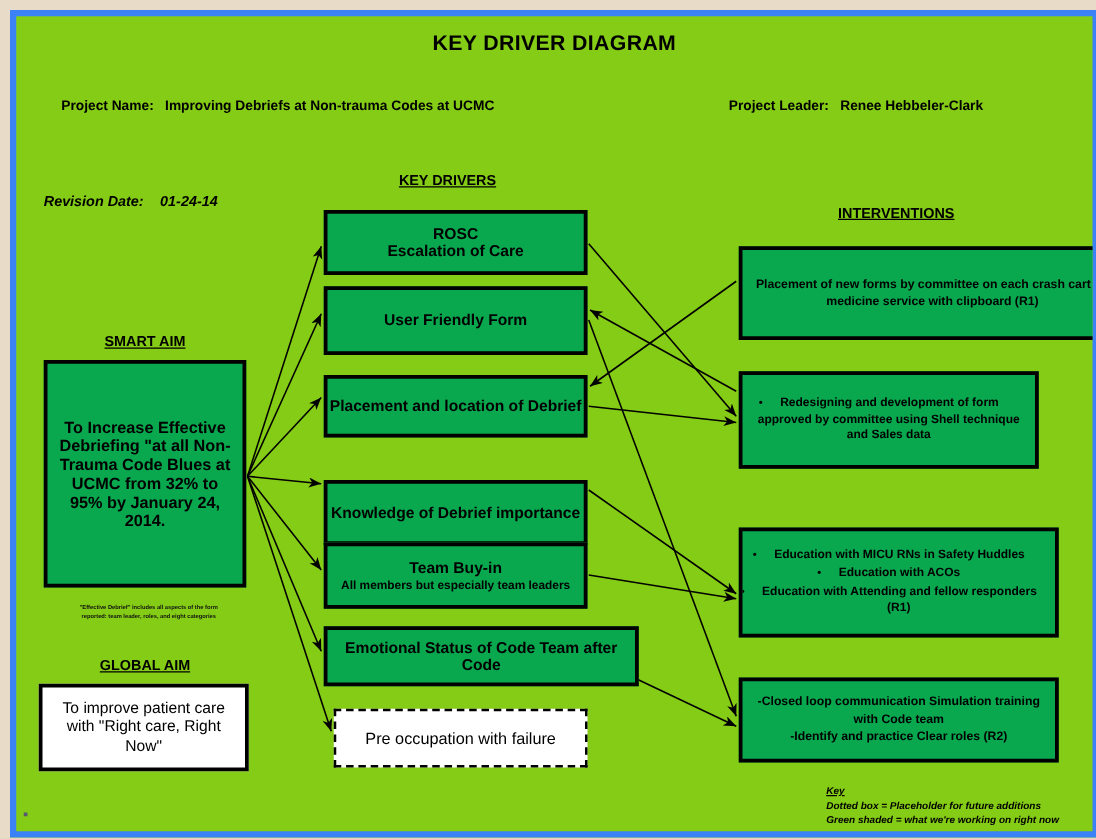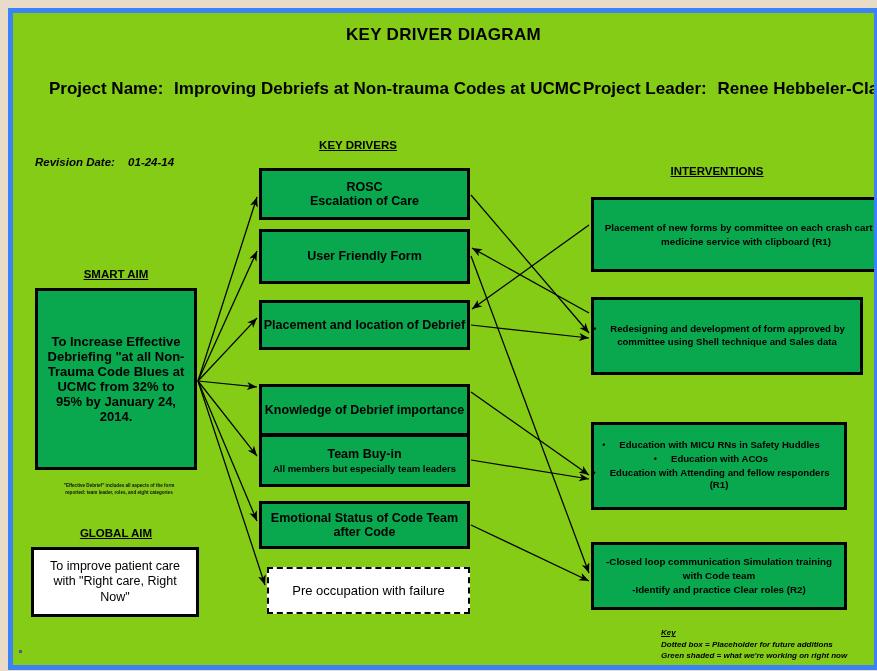--- a/index.html
+++ b/index.html
@@ -44,21 +44,21 @@
     left: 0; top: 12px;
     width: 861px;
     text-align: center;
     font-size: 17px;
     font-weight: bold;
     letter-spacing: .3px;
     color: #000;
   }
   .meta-row {
     position: absolute;
-    font-size: 17px;
+    font-size: 11px;
     font-weight: bold;
     color: #000;
     white-space: nowrap;
   }
   #project-name-row { left: 36px; top: 66px; }
   #project-leader-row { left: 570px; top: 66px; }
   .meta-label { margin-right: 6px; }
 
   #revision-row {
     position: absolute;
@@ -146,27 +146,27 @@
     text-align: center;
     color: #111;
   }
 
   
   #kd-box-0 { left: 246px; top: 155px; width: 211px; height: 52px; }
   #kd-box-1 { left: 246px; top: 216px; width: 211px; height: 55px; }
   #kd-box-2 { left: 246px; top: 287px; width: 211px; height: 50px; }
   #kd-box-3 { left: 246px; top: 371px; width: 211px; height: 52px; }
   #kd-box-4 { left: 246px; top: 421px; width: 211px; height: 53px; }
-  #kd-box-5 { left: 246px; top: 488px; width: 211px; height: 48px; }
+  #kd-box-5 { left: 246px; top: 488px; width: 252px; height: 48px; }
   #kd-box-6 { left: 254px; top: 554px; width: 203px; height: 47px; }
   #kd-box-6 .bx-title { font-weight: normal; font-size: 13px; }
 
   
   #iv-box-0 { left: 578px; top: 184px; width: 310px; height: 75px; align-items: center; }
-  #iv-box-1 { left: 578px; top: 284px; width: 272px; height: 78px; }
+  #iv-box-1 { left: 578px; top: 284px; width: 240px; height: 78px; }
   #iv-box-2 { left: 578px; top: 409px; width: 256px; height: 88px; }
   #iv-box-3 { left: 578px; top: 529px; width: 256px; height: 68px; }
 
   .iv-list {
     margin: 0; padding: 0 10px;
     list-style: none;
     text-align: center;
     font-size: 9.6px;
     font-weight: bold;
     line-height: 1.34;

